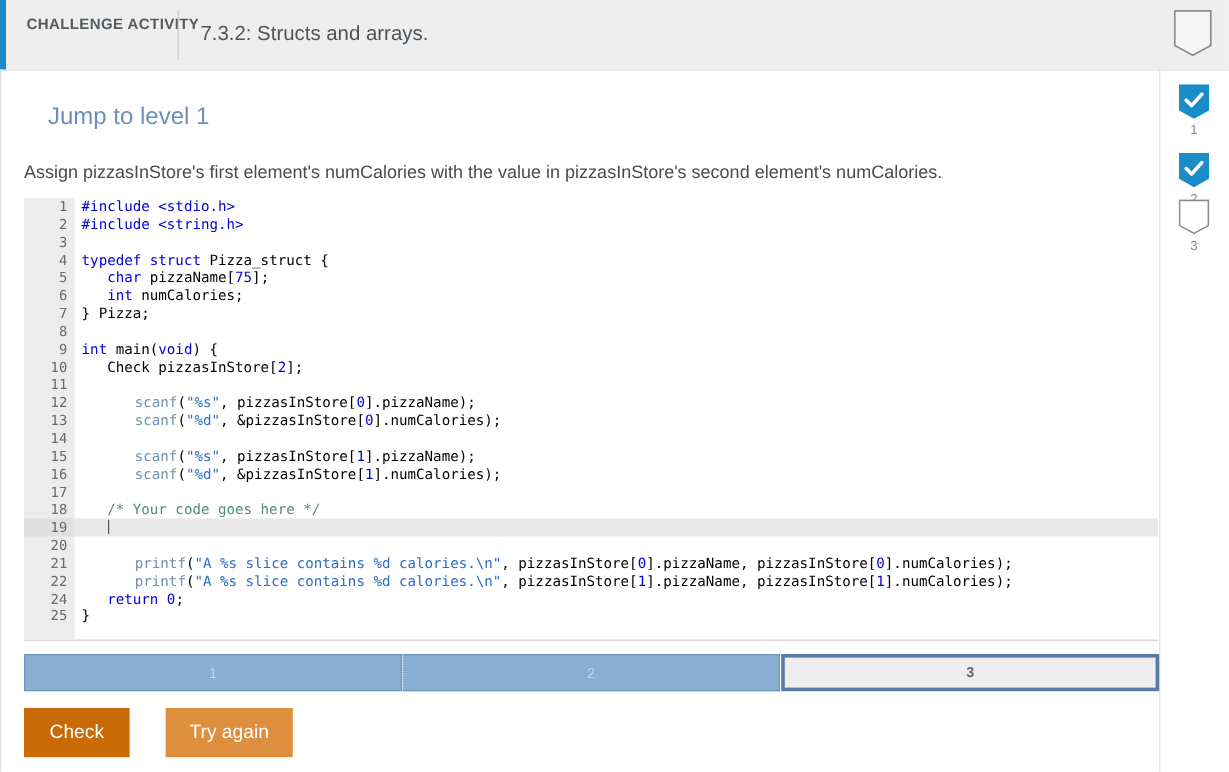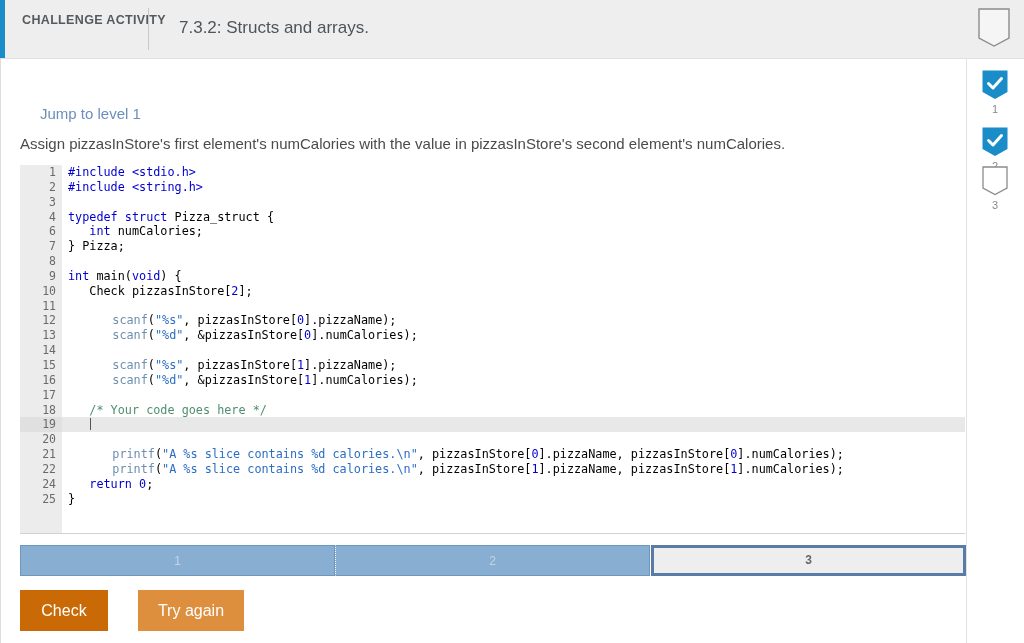--- a/index.html
+++ b/index.html
@@ -49,21 +49,20 @@
     width: 1px;
     height: 42px;
     background: #c8c8c8;
   }
   .header-title {
     position: absolute;
     left: 167px;
     top: 18px;
     font-size: 17px;
     color: #4d555b;
-    margin-left: 12px;
   }
   .header-badge {
     position: absolute;
     left: 977px;
     top: 8px;
     width: 34px;
     height: 40px;
   }
 
   
@@ -110,25 +109,24 @@
     color: #8a8a8a;
     margin-top: 3px;
     line-height: 12px;
   }
 
   
   .jump-link {
     position: absolute;
     left: 40px;
     top: 86px;
-    font-size: 15px;
+    font-size: 20px;
     color: #6b8fba;
     text-decoration: none;
     cursor: pointer;
-    margin-top: 19px;
   }
   .prompt {
     position: absolute;
     left: 20px;
     top: 134px;
     width: 900px;
     font-size: 15px;
     color: #4b4b4b;
     line-height: 20px;
   }
@@ -304,20 +302,21 @@
 <a class="jump-link" href="#">Jump to level 1</a>
 <div class="prompt">Assign pizzasInStore's first element's numCalories with the value in pizzasInStore's second element's numCalories.</div>
 
 <div class="editor">
   <div class="gutter"></div>
   <div class="code-area" id="code-area">
       <div class="code-line"><span class="ln gut">1</span><span class="src"><span class="pp">#include</span><span> </span><span class="hdr">&lt;stdio.h&gt;</span></span></div>
       <div class="code-line"><span class="ln gut">2</span><span class="src"><span class="pp">#include</span><span> </span><span class="hdr">&lt;string.h&gt;</span></span></div>
       <div class="code-line"><span class="ln gut">3</span><span class="src"></span></div>
       <div class="code-line"><span class="ln gut">4</span><span class="src"><span class="k">typedef</span><span> </span><span class="k">struct</span><span> Pizza_struct {</span></span></div>
+      <div class="code-line"><span class="ln gut">5</span><span class="src"><span>   </span><span class="k">char</span><span> pizzaName[</span><span class="nu">75</span><span>];</span></span></div>
       <div class="code-line"><span class="ln gut">6</span><span class="src"><span>   </span><span class="k">int</span><span> numCalories;</span></span></div>
       <div class="code-line"><span class="ln gut">7</span><span class="src"><span>} Pizza;</span></span></div>
       <div class="code-line"><span class="ln gut">8</span><span class="src"></span></div>
       <div class="code-line"><span class="ln gut">9</span><span class="src"><span class="k">int</span><span> main(</span><span class="k">void</span><span>) {</span></span></div>
       <div class="code-line"><span class="ln gut">10</span><span class="src"><span>   Check pizzasInStore[</span><span class="nu">2</span><span>];</span></span></div>
       <div class="code-line"><span class="ln gut">11</span><span class="src"></span></div>
       <div class="code-line"><span class="ln gut">12</span><span class="src"><span>   </span><span class="fn">scanf</span><span>(</span><span class="st2">"%s"</span><span>, pizzasInStore[</span><span class="nu">0</span><span>].pizzaName);</span></span></div>
       <div class="code-line"><span class="ln gut">13</span><span class="src"><span>   </span><span class="fn">scanf</span><span>(</span><span class="st2">"%d"</span><span>, &amp;pizzasInStore[</span><span class="nu">0</span><span>].numCalories);</span></span></div>
       <div class="code-line"><span class="ln gut">14</span><span class="src"></span></div>
       <div class="code-line"><span class="ln gut">15</span><span class="src"><span>   </span><span class="fn">scanf</span><span>(</span><span class="st2">"%s"</span><span>, pizzasInStore[</span><span class="nu">1</span><span>].pizzaName);</span></span></div>

